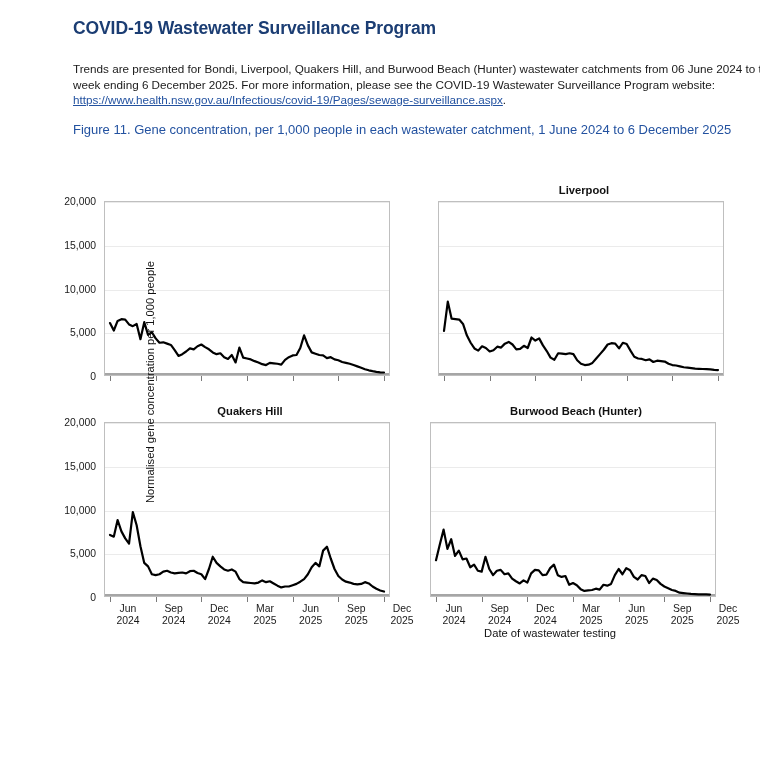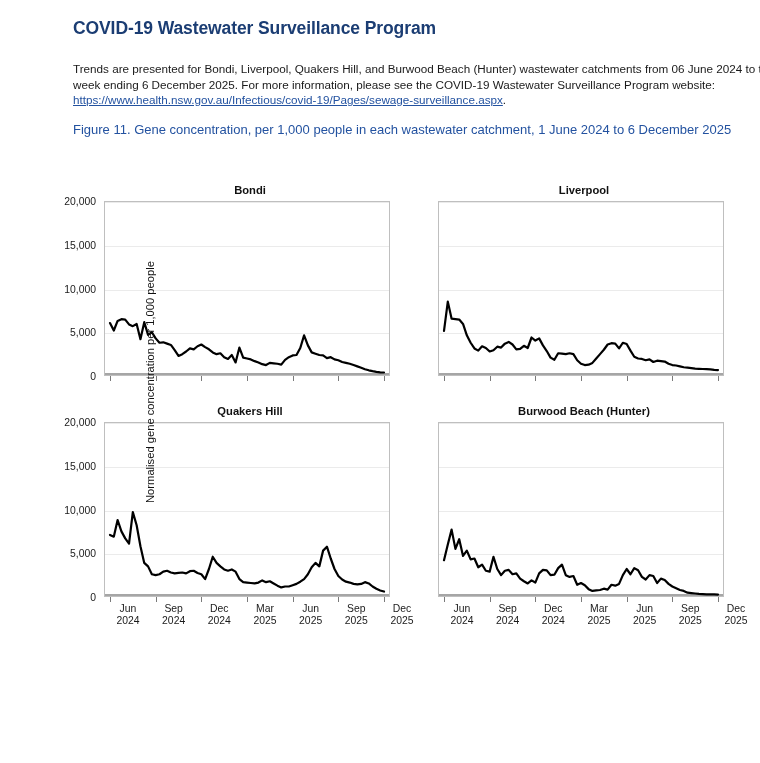--- a/index.html
+++ b/index.html
@@ -78,21 +78,21 @@
     height: 470px;
   }
   .panel {
     position: absolute;
     width: 330px;
     height: 210px;
   }
   .panel.p0 { left: 38px;  top: 4px; }
   .panel.p1 { left: 372px; top: 4px; }
   .panel.p2 { left: 38px;  top: 225px; }
-  .panel.p3 { left: 372px; top: 225px; }
+  .panel.p3 { left: 364px; top: 225px; }
 
   .panel-title {
     position: absolute;
     top: 0;
     left: 38px;
     right: 0;
     text-align: center;
     font-size: 11.2px;
     font-weight: bold;
     color: #111;
@@ -214,21 +214,20 @@
     <p class="intro"><span>Trends are presented for Bondi, Liverpool, Quakers Hill, and Burwood Beach (Hunter) wastewater catchments from 06 June 2024 to the week ending 6 December 2025. For more information, please see the COVID-19 Wastewater Surveillance Program website: </span><a class="ext-link" href="#">https://www.health.nsw.gov.au/Infectious/covid-19/Pages/sewage-surveillance.aspx</a><span>.</span></p>
 
 
     <p class="fig-caption">Figure 11. Gene concentration, per 1,000 people in each wastewater catchment, 1 June 2024 to 6 December 2025</p>
 
   </div>
 
   <div class="figure">
     <div class="chart-grid" id="chart-grid">
         <div class="panel p0">
-          <div class="panel-title">Bondi</div>
           <div class="ylabels">
             <div class="ylab" style="top: 175px;">0</div>
             <div class="ylab" style="top: 131.25px;">5,000</div>
             <div class="ylab" style="top: 87.5px;">10,000</div>
             <div class="ylab" style="top: 43.75px;">15,000</div>
             <div class="ylab" style="top: 0px;">20,000</div>
           </div>
           <div class="plot-wrap">
             <div class="plot-area">
               <div class="gridline" style="top: 131.25px;"></div>
@@ -383,15 +382,16 @@
             </div>
             <div class="xtick-mark" style="left: 280px;"></div>
             <div class="xlab" style="left: 280px;">
               <span>Dec</span>
               <span>2025</span>
             </div>
           </div>
         </div>
       </div>
     <div class="axis-title-y">Normalised gene concentration per 1,000 people</div>
+    <div class="axis-title-x">Date of wastewater testing</div>
   </div>
 
 </div>
 
 </body></html>

